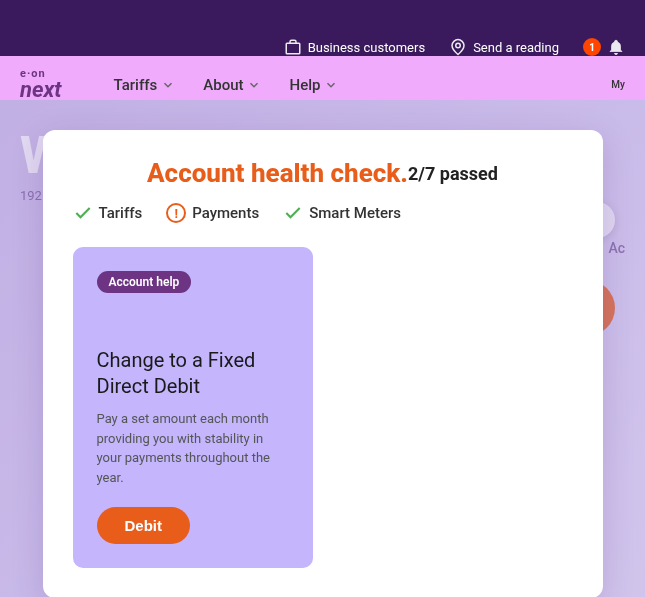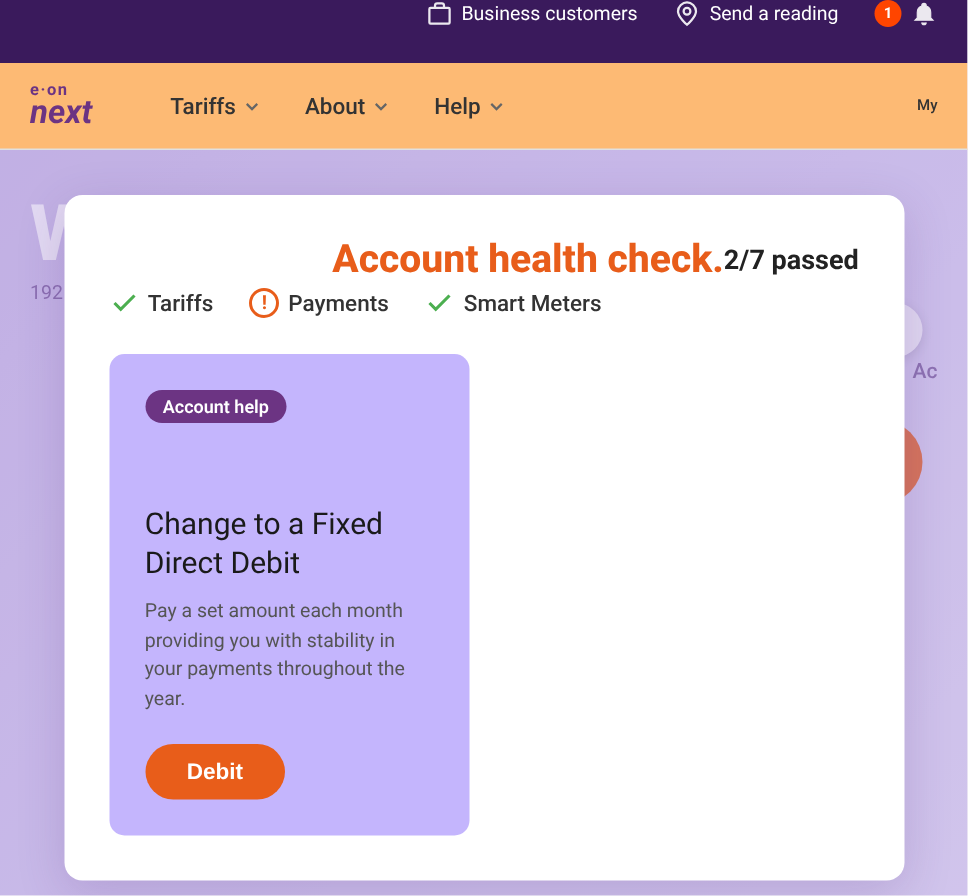--- a/index.html
+++ b/index.html
@@ -8,23 +8,23 @@
       background: #e8e0f0;
       width: 645px;
       height: 597px;
       overflow: hidden;
       position: relative;
     }
 
     
     .top-bar {
       background: #3a1a5c;
-      height: 42px;
-      display: flex;
-      align-items: flex-start;
+      height: 56px;
+      display: flex;
+      align-items: flex-end;
       justify-content: flex-end;
       padding: 0 20px;
       gap: 24px;
     }
     .top-bar-item {
       display: flex;
       align-items: center;
       gap: 6px;
       color: #fff;
       font-size: 13px;
@@ -43,21 +43,21 @@
       height: 18px;
       font-size: 10px;
       display: flex;
       align-items: center;
       justify-content: center;
       font-weight: bold;
     }
 
     
     .main-nav {
-      background: #fdba74;
+      background: #f0abfc;
       height: 58px;
       display: flex;
       align-items: center;
       padding: 0 20px;
       gap: 0;
       border-bottom: 1px solid #e0e0e0;
     }
     .logo {
       margin-right: 40px;
     }
@@ -149,22 +149,22 @@
       background: #fff;
       border-radius: 12px;
       padding: 28px 30px 30px;
       width: 560px;
       max-width: 92%;
       box-shadow: 0 8px 32px rgba(80,40,120,0.18);
     }
     .modal-header {
       display: flex;
       align-items: center;
-      justify-content: flex-end;
-      margin-bottom: 4px;
+      justify-content: center;
+      margin-bottom: 15px;
     }
     .modal-title {
       font-size: 26px;
       font-weight: 800;
       color: #e85d1a;
     }
     .modal-score {
       font-size: 18px;
       font-weight: 700;
       color: #222;

